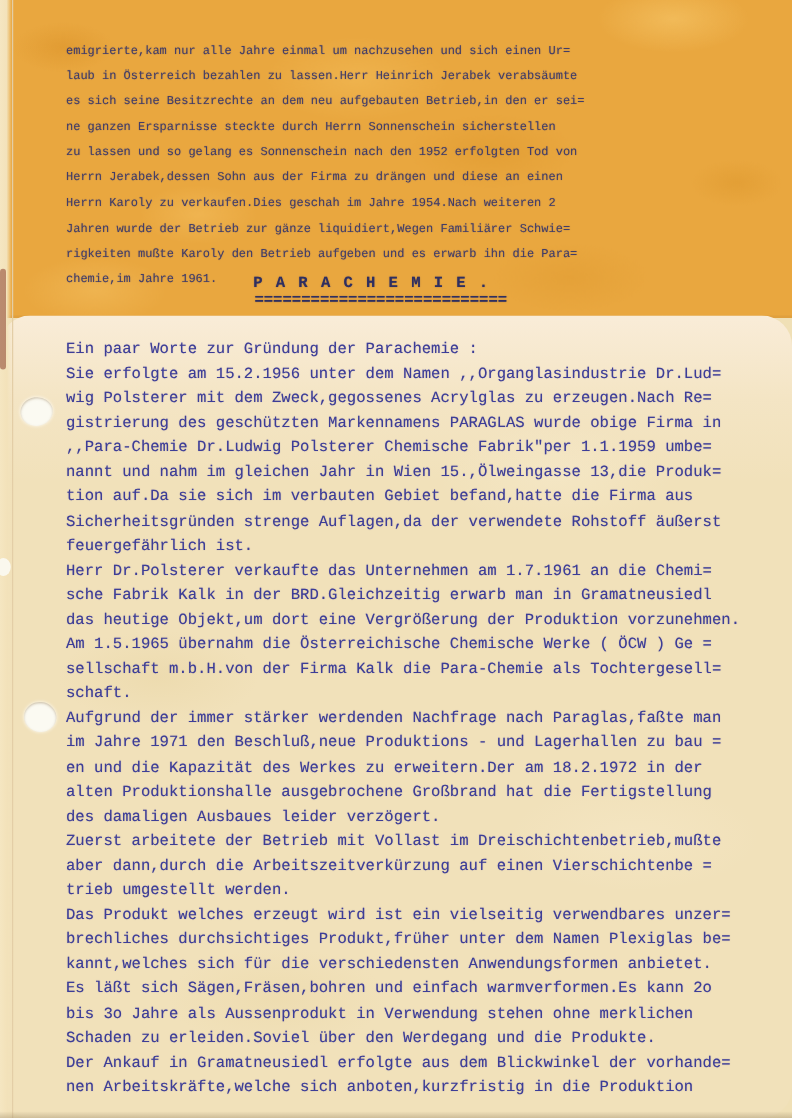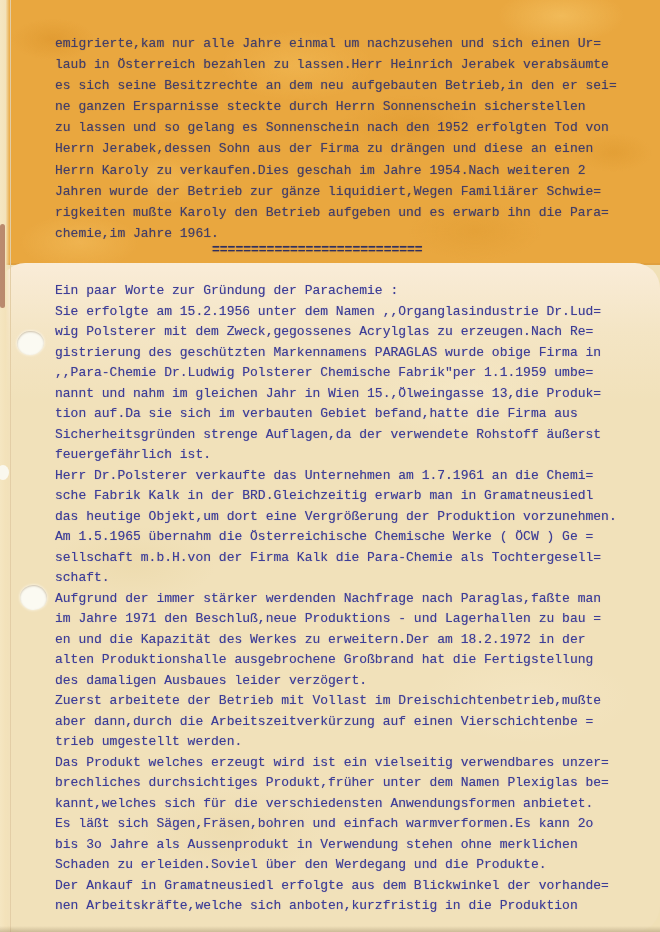--- a/index.html
+++ b/index.html
@@ -33,21 +33,21 @@
       linear-gradient(180deg, rgba(252,240,226,.75) 0px, rgba(252,240,226,.25) 70px, rgba(252,240,226,0) 140px),
       radial-gradient(140px 60px at 70% 20%, rgba(250,240,214,.35), transparent 70%),
       radial-gradient(120px 55px at 20% 45%, rgba(228,206,150,.30), transparent 70%),
       radial-gradient(150px 65px at 80% 65%, rgba(250,238,210,.30), transparent 70%),
       radial-gradient(130px 60px at 35% 85%, rgba(230,208,152,.28), transparent 70%);
     border-radius: 25px;
   }
   
   .text-block{position:absolute;white-space:pre;}
   .line{display:block;}
-  .top-text{left:55px;top:33px;color:#35356b;font-size:13px;opacity:.92;
+  .top-text{left:55px;top:33px;color:#35356b;font-size:10px;opacity:.92;
             text-shadow:0 0 1px rgba(53,53,107,.55);}
   .top-text .line{height:21.1px;line-height:21.1px;}
   .body-text{left:55px;top:18px;color:#3d3d97;font-size:13px;
              text-shadow:0 0 .8px rgba(61,61,151,.5);}
   .body-text .line{height:20.5px;line-height:20.5px;}
   .heading{
     position:absolute;left:211px;top:228px;
     color:#2f2f60;font-size:13px;font-weight:bold;letter-spacing:1.6px;
     white-space:pre;text-shadow:0 0 1px rgba(47,47,96,.6);
   }
@@ -87,20 +87,21 @@
 </style>
 </head>
 <body>
 
 <div class="page">
 
   <div class="top-edge"></div>
 
   <div class="top-band">
     <div class="text-block top-text"><span class="line">emigrierte,kam nur alle Jahre einmal um nachzusehen und sich einen Ur=</span><span class="line">laub in Österreich bezahlen zu lassen.Herr Heinrich Jerabek verabsäumte</span><span class="line">es sich seine Besitzrechte an dem neu aufgebauten Betrieb,in den er sei=</span><span class="line">ne ganzen Ersparnisse steckte durch Herrn Sonnenschein sicherstellen</span><span class="line">zu lassen und so gelang es Sonnenschein nach den 1952 erfolgten Tod von</span><span class="line">Herrn Jerabek,dessen Sohn aus der Firma zu drängen und diese an einen</span><span class="line">Herrn Karoly zu verkaufen.Dies geschah im Jahre 1954.Nach weiteren 2</span><span class="line">Jahren wurde der Betrieb zur gänze liquidiert,Wegen Familiärer Schwie=</span><span class="line">rigkeiten mußte Karoly den Betrieb aufgeben und es erwarb ihn die Para=</span><span class="line">chemie,im Jahre 1961.</span></div>
+    <div class="heading">P A R A C H E M I E .</div>
     <div class="heading-underline">===========================</div>
   </div>
 
   <div class="body-sect">
     <div class="text-block body-text"><span class="line">Ein paar Worte zur Gründung der Parachemie :</span><span class="line">Sie erfolgte am 15.2.1956 unter dem Namen ,,Organglasindustrie Dr.Lud=</span><span class="line">wig Polsterer mit dem Zweck,gegossenes Acrylglas zu erzeugen.Nach Re=</span><span class="line">gistrierung des geschützten Markennamens PARAGLAS wurde obige Firma in</span><span class="line">,,Para-Chemie Dr.Ludwig Polsterer Chemische Fabrik"per 1.1.1959 umbe=</span><span class="line">nannt und nahm im gleichen Jahr in Wien 15.,Ölweingasse 13,die Produk=</span><span class="line">tion auf.Da sie sich im verbauten Gebiet befand,hatte die Firma aus</span><span class="line">Sicherheitsgründen strenge Auflagen,da der verwendete Rohstoff äußerst</span><span class="line">feuergefährlich ist.</span><span class="line">Herr Dr.Polsterer verkaufte das Unternehmen am 1.7.1961 an die Chemi=</span><span class="line">sche Fabrik Kalk in der BRD.Gleichzeitig erwarb man in Gramatneusiedl</span><span class="line">das heutige Objekt,um dort eine Vergrößerung der Produktion vorzunehmen.</span><span class="line">Am 1.5.1965 übernahm die Österreichische Chemische Werke ( ÖCW ) Ge =</span><span class="line">sellschaft m.b.H.von der Firma Kalk die Para-Chemie als Tochtergesell=</span><span class="line">schaft.</span><span class="line">Aufgrund der immer stärker werdenden Nachfrage nach Paraglas,faßte man</span><span class="line">im Jahre 1971 den Beschluß,neue Produktions - und Lagerhallen zu bau =</span><span class="line">en und die Kapazität des Werkes zu erweitern.Der am 18.2.1972 in der</span><span class="line">alten Produktionshalle ausgebrochene Großbrand hat die Fertigstellung</span><span class="line">des damaligen Ausbaues leider verzögert.</span><span class="line">Zuerst arbeitete der Betrieb mit Vollast im Dreischichtenbetrieb,mußte</span><span class="line">aber dann,durch die Arbeitszeitverkürzung auf einen Vierschichtenbe =</span><span class="line">trieb umgestellt werden.</span><span class="line">Das Produkt welches erzeugt wird ist ein vielseitig verwendbares unzer=</span><span class="line">brechliches durchsichtiges Produkt,früher unter dem Namen Plexiglas be=</span><span class="line">kannt,welches sich für die verschiedensten Anwendungsformen anbietet.</span><span class="line">Es läßt sich Sägen,Fräsen,bohren und einfach warmverformen.Es kann 2o</span><span class="line">bis 3o Jahre als Aussenprodukt in Verwendung stehen ohne merklichen</span><span class="line">Schaden zu erleiden.Soviel über den Werdegang und die Produkte.</span><span class="line">Der Ankauf in Gramatneusiedl erfolgte aus dem Blickwinkel der vorhande=</span><span class="line">nen Arbeitskräfte,welche sich anboten,kurzfristig in die Produktion</span></div>
   </div>
 
   <div class="left-edge"></div>
   <div class="left-edge-dark"></div>
   <div class="punch-hole hole-1"></div>

